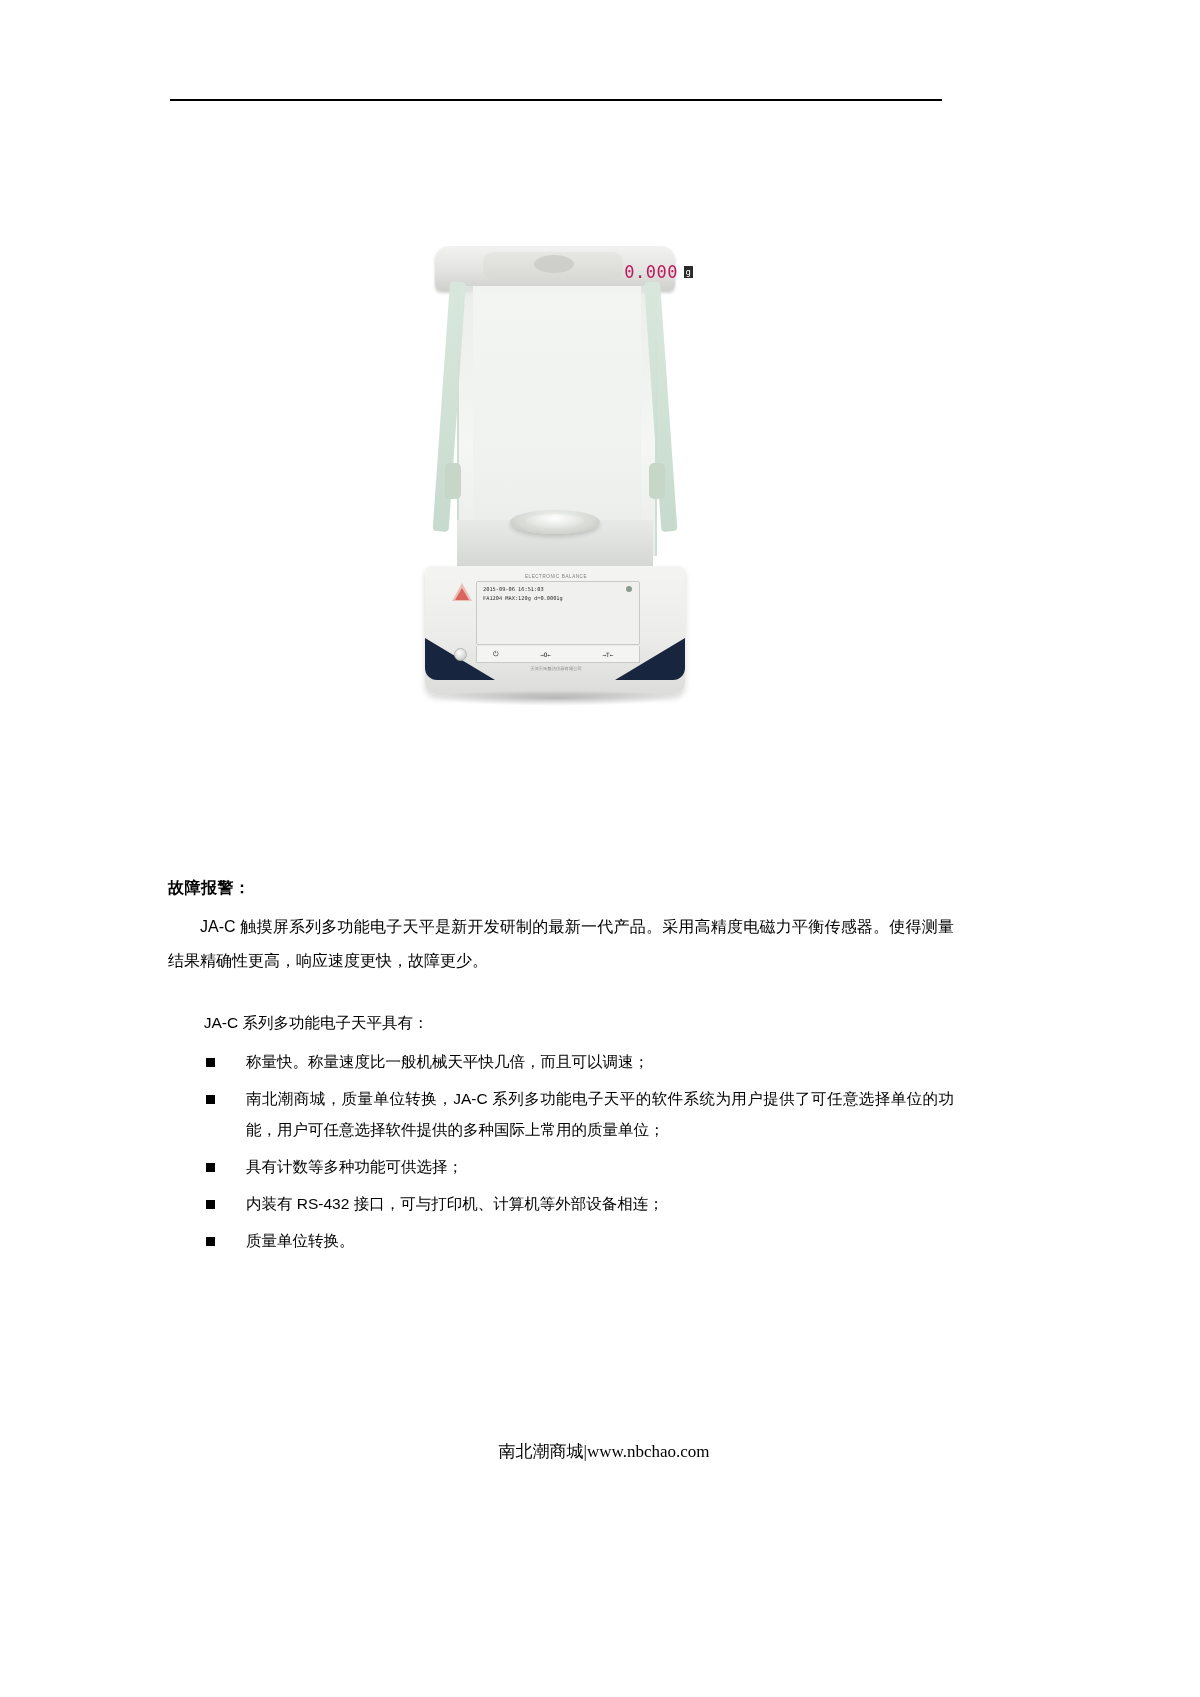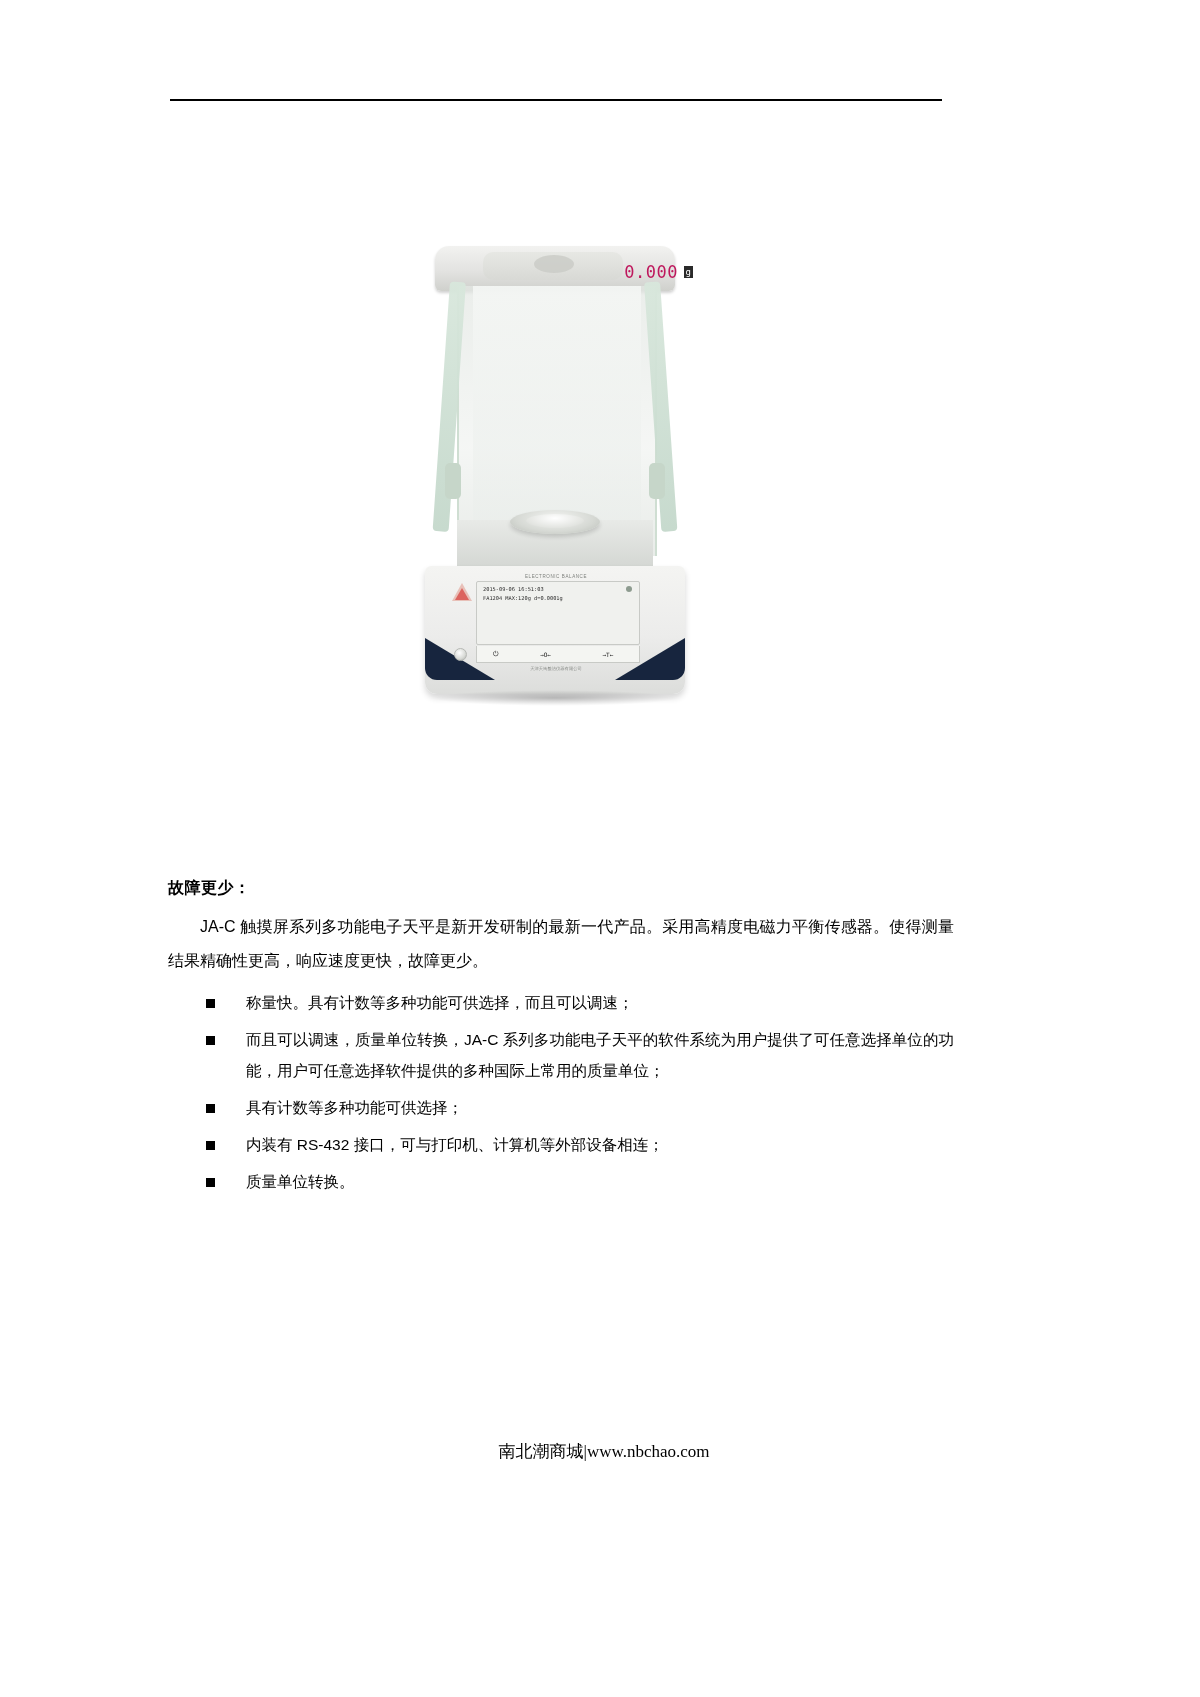--- a/index.html
+++ b/index.html
@@ -401,33 +401,34 @@
         <div class="key">→T←</div>
       </div>
 
       <div class="base-foot-text">天津天馬整洁仪器有限公司</div>
       <div class="led"></div>
       <div class="base-shadow"></div>
     </div>
   </div>
 
   <div class="content">
-    <div class="h-intro">故障更少：</div>
+    <div class="h-intro">故障报警：</div>
 
     <p class="para">JA-C 触摸屏系列多功能电子天平是新开发研制的最新一代产品。采用高精度电磁力平衡传感器。使得测量结果精确性更高，响应速度更快，故障更少。</p>
 
+    <p class="para2">JA-C 系列多功能电子天平具有：</p>
 
     <ul class="feature-list">
       <li>
         <span class="bullet"></span>
-        <span>称量快。具有计数等多种功能可供选择，而且可以调速；</span>
-      </li>
-      <li>
-        <span class="bullet"></span>
-        <span>而且可以调速，质量单位转换，JA-C 系列多功能电子天平的软件系统为用户提供了可任意选择单位的功能，用户可任意选择软件提供的多种国际上常用的质量单位；</span>
+        <span>称量快。称量速度比一般机械天平快几倍，而且可以调速；</span>
+      </li>
+      <li>
+        <span class="bullet"></span>
+        <span>南北潮商城，质量单位转换，JA-C 系列多功能电子天平的软件系统为用户提供了可任意选择单位的功能，用户可任意选择软件提供的多种国际上常用的质量单位；</span>
       </li>
       <li>
         <span class="bullet"></span>
       </li>
       <li>
         <span class="bullet"></span>
         <span>具有计数等多种功能可供选择；</span>
       </li>
       <li>
         <span class="bullet"></span>

